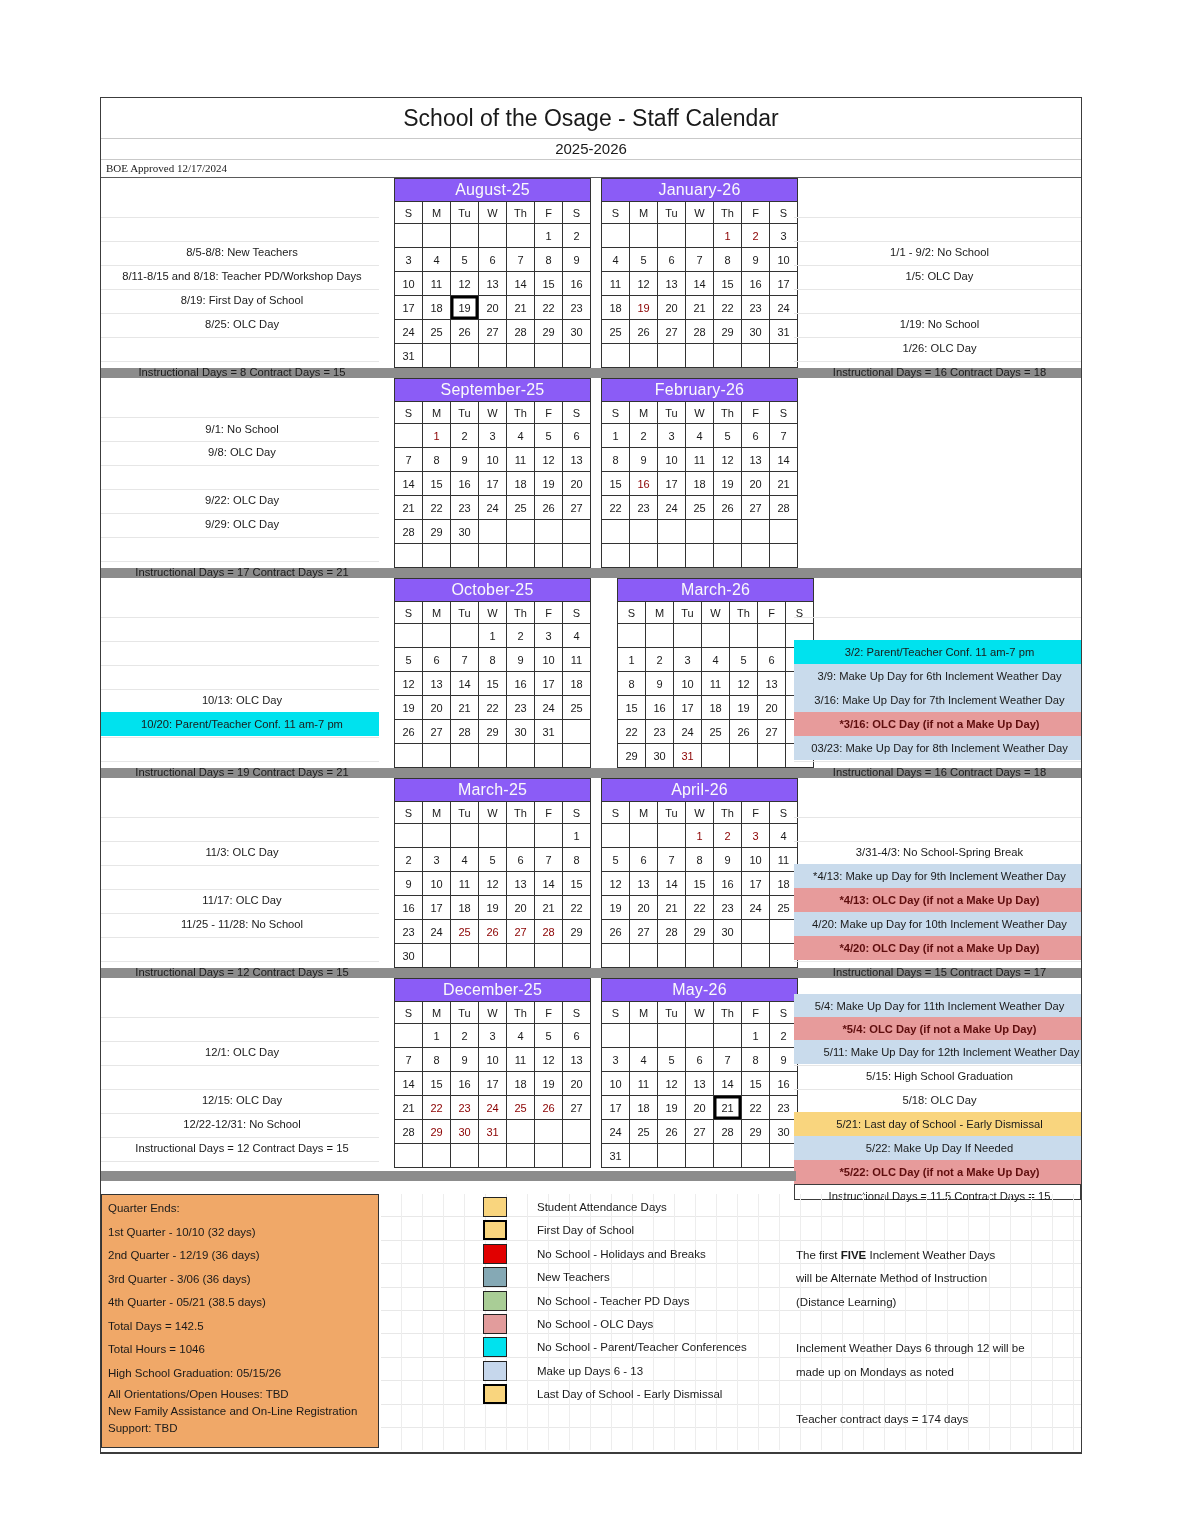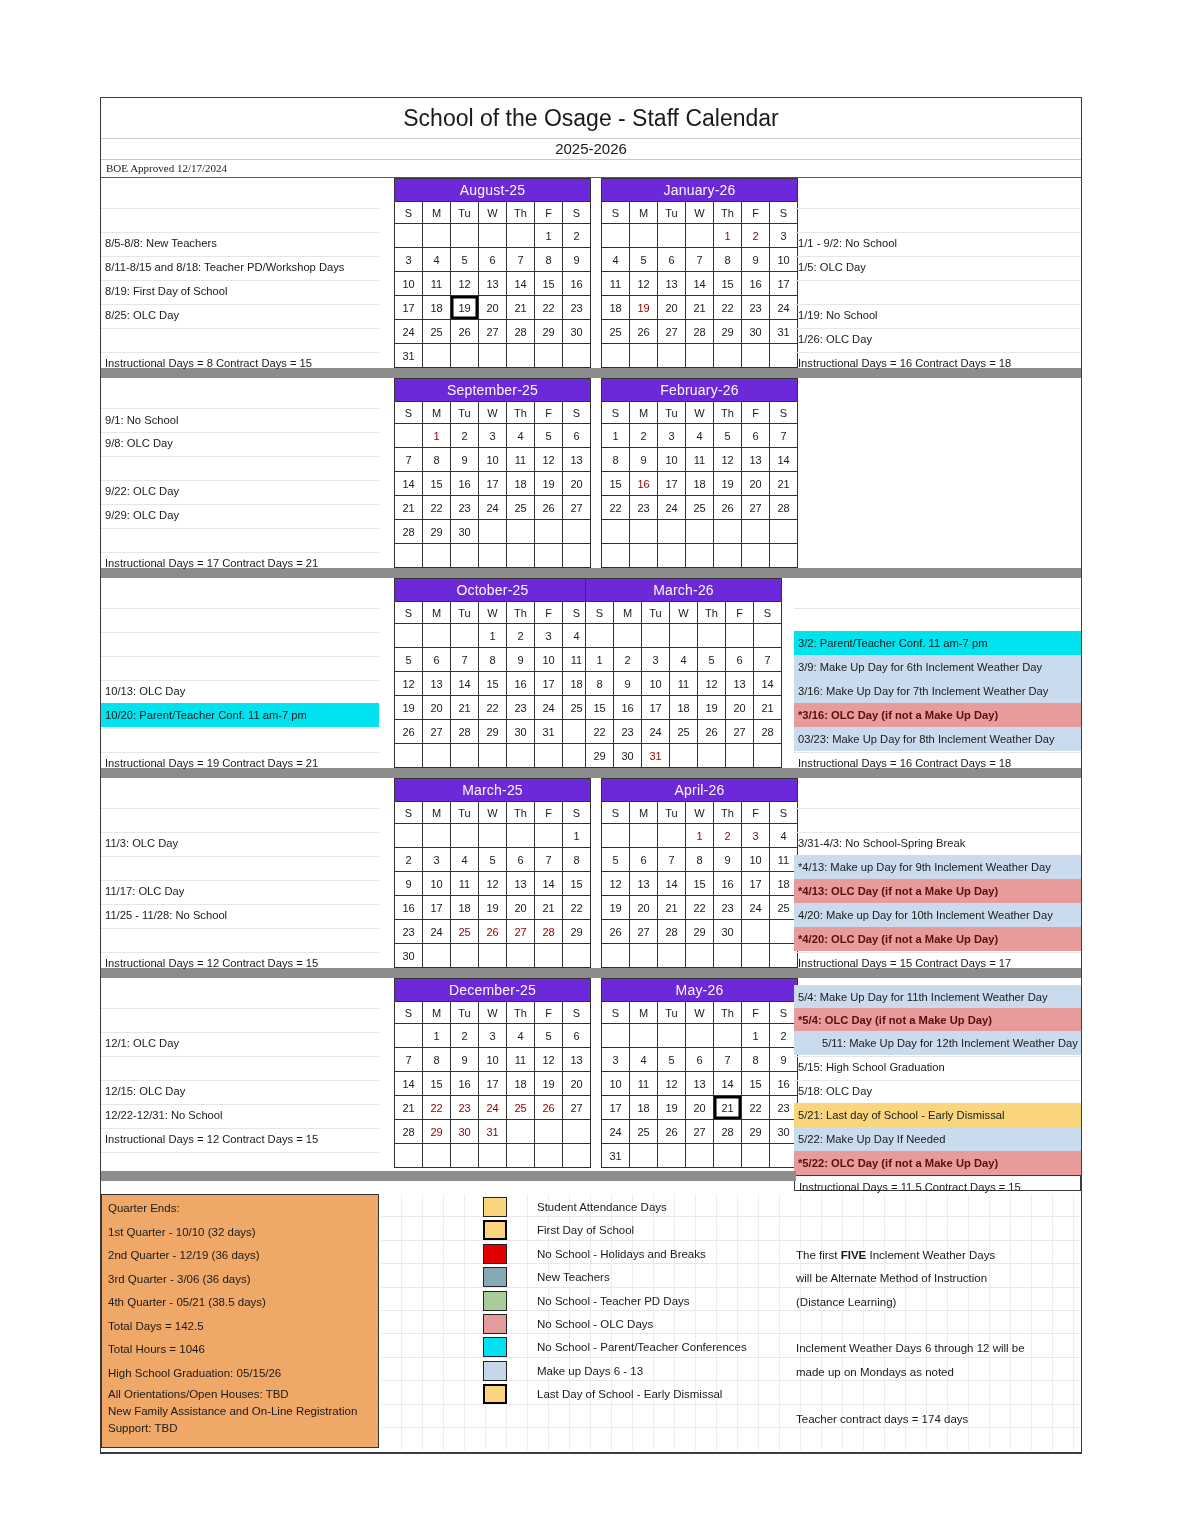--- a/index.html
+++ b/index.html
@@ -7,34 +7,34 @@
   .sheet{position:absolute;left:100px;top:97px;width:980px;border:1.5px solid #3c3c3c;border-bottom-width:2.5px;background:#fff;}
   
   .t-row1{height:40px;line-height:40px;text-align:center;font-size:23px;border-bottom:1px solid #c9c9c9;}
   .t-row2{height:20px;line-height:20px;text-align:center;font-size:15px;border-bottom:1px solid #c9c9c9;}
   .t-row3{height:17px;line-height:16px;font-size:11px;font-family:"Liberation Serif",serif;padding-left:5px;border-bottom:1.5px solid #5a5a5a;}
   
   .band{position:relative;height:190px;}
   .band-last{height:216px;}
   .sep{height:10px;background:#8c8c8c;}
   .sep-partial{position:absolute;left:0;top:193px;width:695px;height:10px;background:#8c8c8c;}
-  .notes{position:absolute;top:7px;height:190px;background-image:repeating-linear-gradient(to bottom,transparent 0 23px,#e6e6e6 23px 24px);}
+  .notes{position:absolute;top:16px;height:190px;background-image:repeating-linear-gradient(to bottom,transparent 0 23px,#e6e6e6 23px 24px);text-align:center;}
   .notes-left{left:0;width:278px;}
   .notes-right{left:693px;width:287px;}
   .note{position:absolute;left:0;width:100%;height:24px;line-height:24px;font-size:11.2px;padding-left:4px;box-sizing:border-box;white-space:nowrap;}
   .nbg-cyan{background:#00e2ee;}
   .nbg-blue{background:#c9dbec;}
   .nbg-pink{background:#e79b9b;}
   .nbg-yellow{background:#f9d57e;}
   .nbold{font-weight:bold;color:#5e0d0d;}
   .nboxed{border:1.5px solid #3c3c3c;background:#fff;height:16px;line-height:22px;}
   
   table.month{position:absolute;top:0;border-collapse:collapse;table-layout:fixed;}
   table.month th,table.month td{border:1px solid #333;width:27px;padding:0;text-align:center;font-weight:normal;}
-  th.mname{height:22px;background:#6d28d9;color:#fafafa;font-size:14px;letter-spacing:.2px;}
+  th.mname{height:22px;background:#8b5cf6;color:#fafafa;font-size:16px;letter-spacing:.2px;}
   tr.dayrow th{height:21px;font-size:11px;background:#fff;}
   table.month td{height:23px;font-size:11px;background:#fff;}
   td.bg-y{background:#f9d57e;}
   td.bg-r{background:#e10000;}
   td.bg-p{background:#e29c9c;}
   td.bg-t{background:#85a9b5;}
   td.bg-g{background:#a9cd96;}
   td.bg-c{background:#00e2ee;}
   td.bg-b{background:#c6d7ec;}
   td.bg-l{background:#d9e2f0;}
@@ -442,21 +442,21 @@
               <td></td>
               <td></td>
               <td></td>
               <td></td>
               <td></td>
               <td></td>
               <td></td>
             </tr>
           </tbody>
         </table>
-        <table class="month" style="left: 484px; padding-left: 8px;">
+        <table class="month" style="left: 516px; padding-left: 8px;">
           <tbody>
             <tr>
               <th colspan="7" class="mname">March-26</th>
             </tr>
             <tr class="dayrow">
               <th>S</th>
               <th>M</th>
               <th>Tu</th>
               <th>W</th>
               <th>Th</th>

